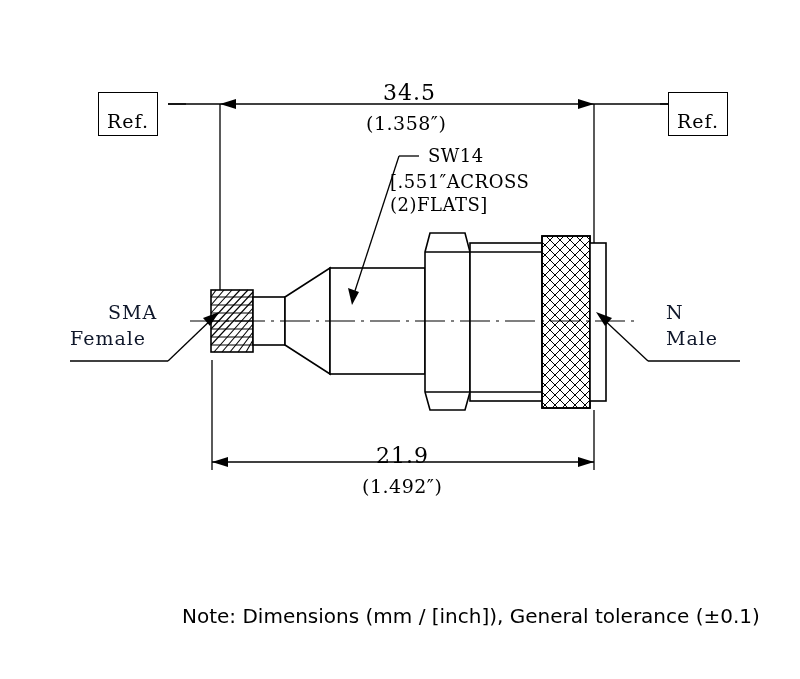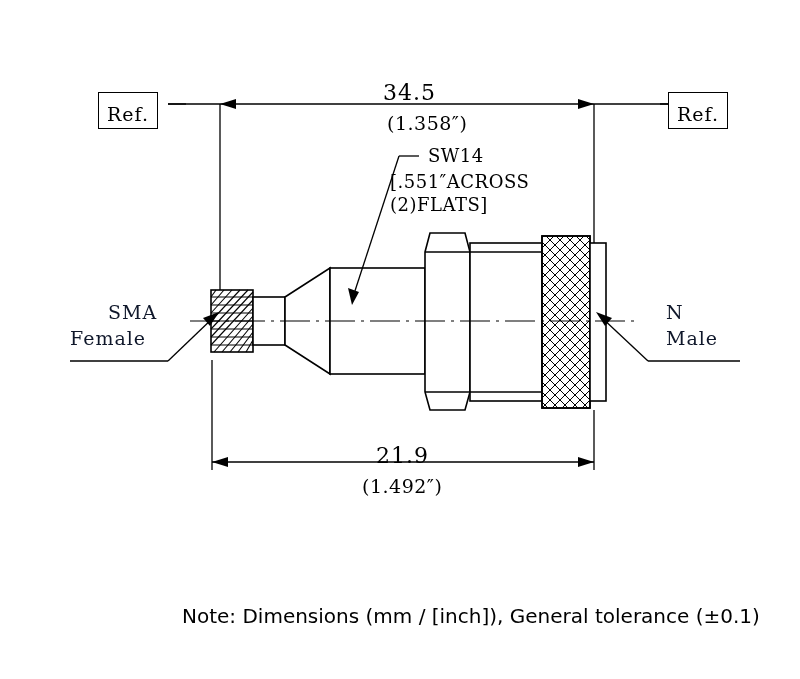--- a/index.html
+++ b/index.html
@@ -34,21 +34,21 @@
     font-size: 22px;
     letter-spacing: 1px;
   }
   .dim-sub {
     font-size: 19px;
     letter-spacing: 0.5px;
   }
   .refbox {
     position: absolute;
     border: 1.6px solid #000;
-    padding: 10px 8px 3px 8px;
+    padding: 17px 8px 3px 8px;
     font-size: 19px;
     letter-spacing: 1px;
     background: #fff;
     color: #000;
   }
   .callout {
     position: absolute;
     font-size: 18px;
     letter-spacing: 0.5px;
     color: #000;
@@ -182,21 +182,21 @@
 
   <div class="refbox" style="left:98px; top:92px;">
     <span>Ref.</span>
   </div>
 
   <div class="refbox" style="left:668px; top:92px;">
     <span>Ref.</span>
   </div>
 
   <div class="lbl dim-main" style="left:383px; top:80px;">34.5</div>
-  <div class="lbl dim-sub" style="left:387px; top:113px;">(1.358″)</div>
+  <div class="lbl dim-sub" style="left:366px; top:113px;">(1.358″)</div>
 
   <div class="lbl dim-main" style="left:376px; top:443px;">21.9</div>
   <div class="lbl dim-sub" style="left:362px; top:476px;">(1.492″)</div>
 
   <div class="callout" style="left:396px; top:144px;margin-left:32px;">
     <div>SW14</div>
   </div>
   <div class="callout" style="left:390px; top:170px;">
     <div>[.551″ACROSS</div>
     <div>(2)FLATS]</div>

